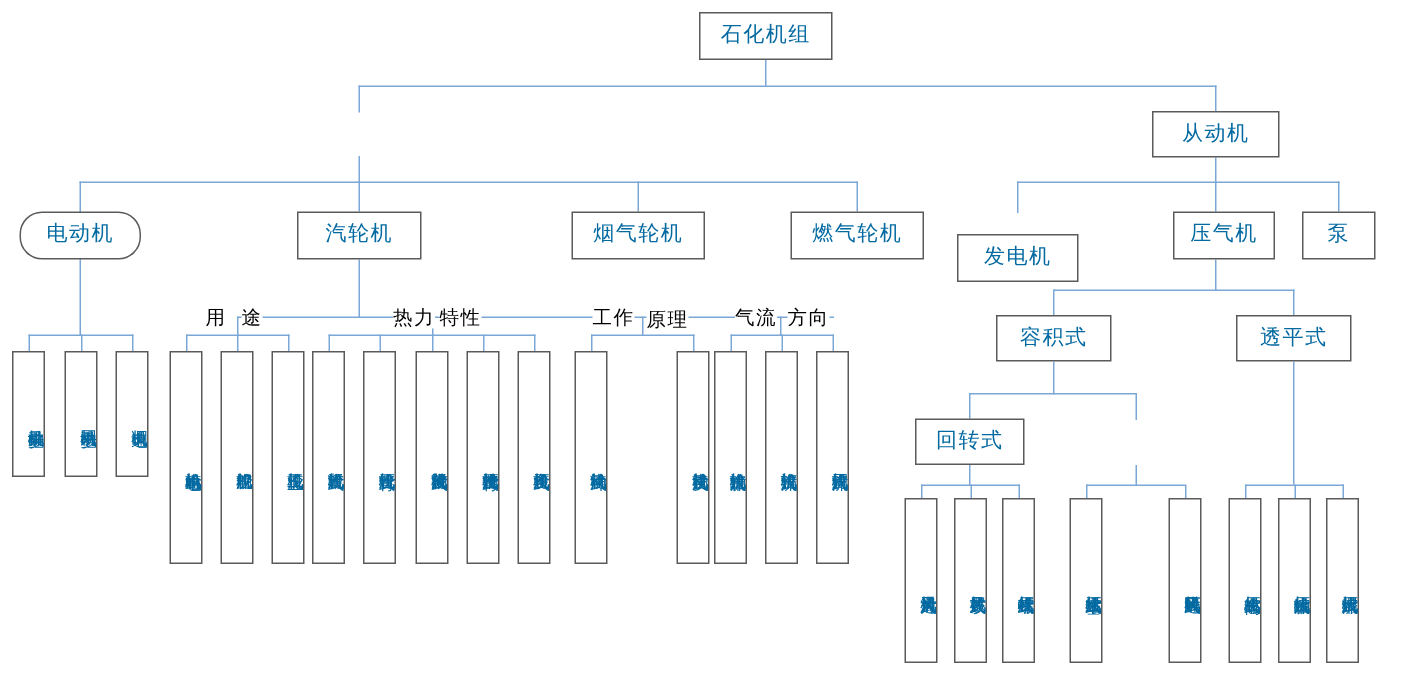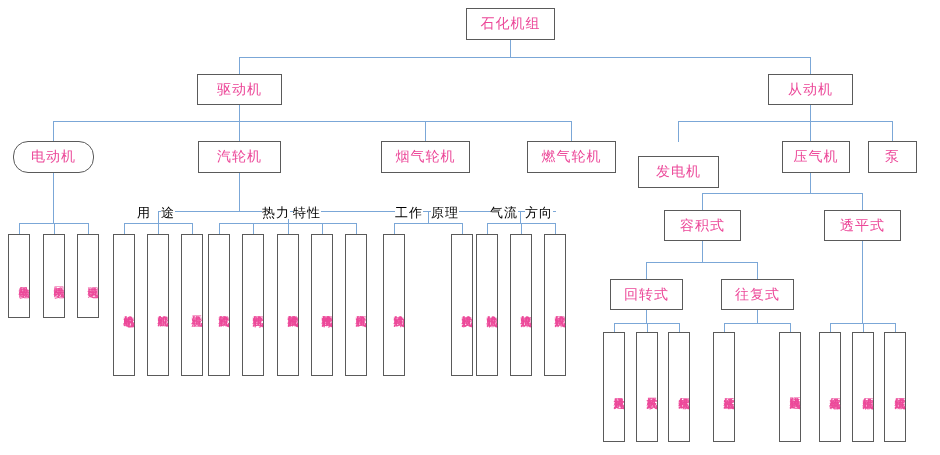--- a/index.html
+++ b/index.html
@@ -14,21 +14,21 @@
   
   .node{
     position:absolute;
     box-sizing:border-box;
     border:1.3px solid #5a5a5a;
     background:#ffffff;
     display:flex;
     align-items:center;
     justify-content:center;
     text-align:center;
-    color:#ec4899;
+    color:#0369a1;
     z-index:3;
   }
   .node.h{            
     font-size:14px;
     line-height:1.1;
     letter-spacing:1px;
     white-space:nowrap;
   }
   .node.v{            
     writing-mode:vertical-rl;
@@ -138,21 +138,20 @@
   <div class="ln lnv" style="left:790px;top:323px;height:10px;"></div>
 
   <div class="ln lnv" style="left:862px;top:241px;height:82px;"></div>
   <div class="ln lnh" style="left:830px;top:323px;width:66px;"></div>
   <div class="ln lnv" style="left:830px;top:323px;height:10px;"></div>
   <div class="ln lnv" style="left:863px;top:323px;height:10px;"></div>
   <div class="ln lnv" style="left:895px;top:323px;height:10px;"></div>
 
   <div class="node h" style="left:466px;top:8px;width:89px;height:32px;">石化机组</div>
 
-  <div class="node h" style="left:197px;top:74px;width:85px;height:31px;">驱动机</div>
   <div class="node h" style="left:768px;top:74px;width:85px;height:31px;">从动机</div>
 
   <div class="node h" style="left:13px;top:141px;width:81px;height:32px;border-radius:15px;">电动机</div>
   <div class="node h" style="left:198px;top:141px;width:83px;height:32px;">汽轮机</div>
   <div class="node h" style="left:381px;top:141px;width:89px;height:32px;">烟气轮机</div>
   <div class="node h" style="left:527px;top:141px;width:89px;height:32px;">燃气轮机</div>
   <div class="node h" style="left:638px;top:156px;width:81px;height:32px;">发电机</div>
   <div class="node h" style="left:782px;top:141px;width:68px;height:32px;">压气机</div>
   <div class="node h" style="left:868px;top:141px;width:49px;height:32px;">泵</div>
 
@@ -183,21 +182,20 @@
   <div class="node v" style="left:451px;top:234px;width:22px;height:142px;">反动式汽轮机</div>
 
   <div class="node v" style="left:476px;top:234px;width:22px;height:142px;">轴流式汽轮机</div>
   <div class="node v" style="left:510px;top:234px;width:22px;height:142px;">辐流式汽轮机</div>
   <div class="node v" style="left:544px;top:234px;width:22px;height:142px;">周流式汽轮机</div>
 
   <div class="node h" style="left:664px;top:210px;width:77px;height:31px;">容积式</div>
   <div class="node h" style="left:610px;top:279px;width:73px;height:31px;">回转式</div>
 
   <div class="node h" style="left:824px;top:210px;width:77px;height:31px;">透平式</div>
-  <div class="node h" style="left:721px;top:279px;width:73px;height:31px;">往复式</div>
 
   <div class="node v" style="left:603px;top:332px;width:22px;height:110px;">滑片式通风机</div>
   <div class="node v" style="left:636px;top:332px;width:22px;height:110px;">罗茨式鼓风机</div>
   <div class="node v" style="left:668px;top:332px;width:22px;height:110px;">螺杆式压缩机</div>
 
   <div class="node v" style="left:713px;top:332px;width:22px;height:110px;">活塞式压缩机</div>
   <div class="node v" style="left:779px;top:332px;width:22px;height:110px;">隔膜式通风机</div>
 
   <div class="node v" style="left:819px;top:332px;width:22px;height:110px;">离心式压缩机</div>
   <div class="node v" style="left:852px;top:332px;width:22px;height:110px;">轴流式压缩机</div>

